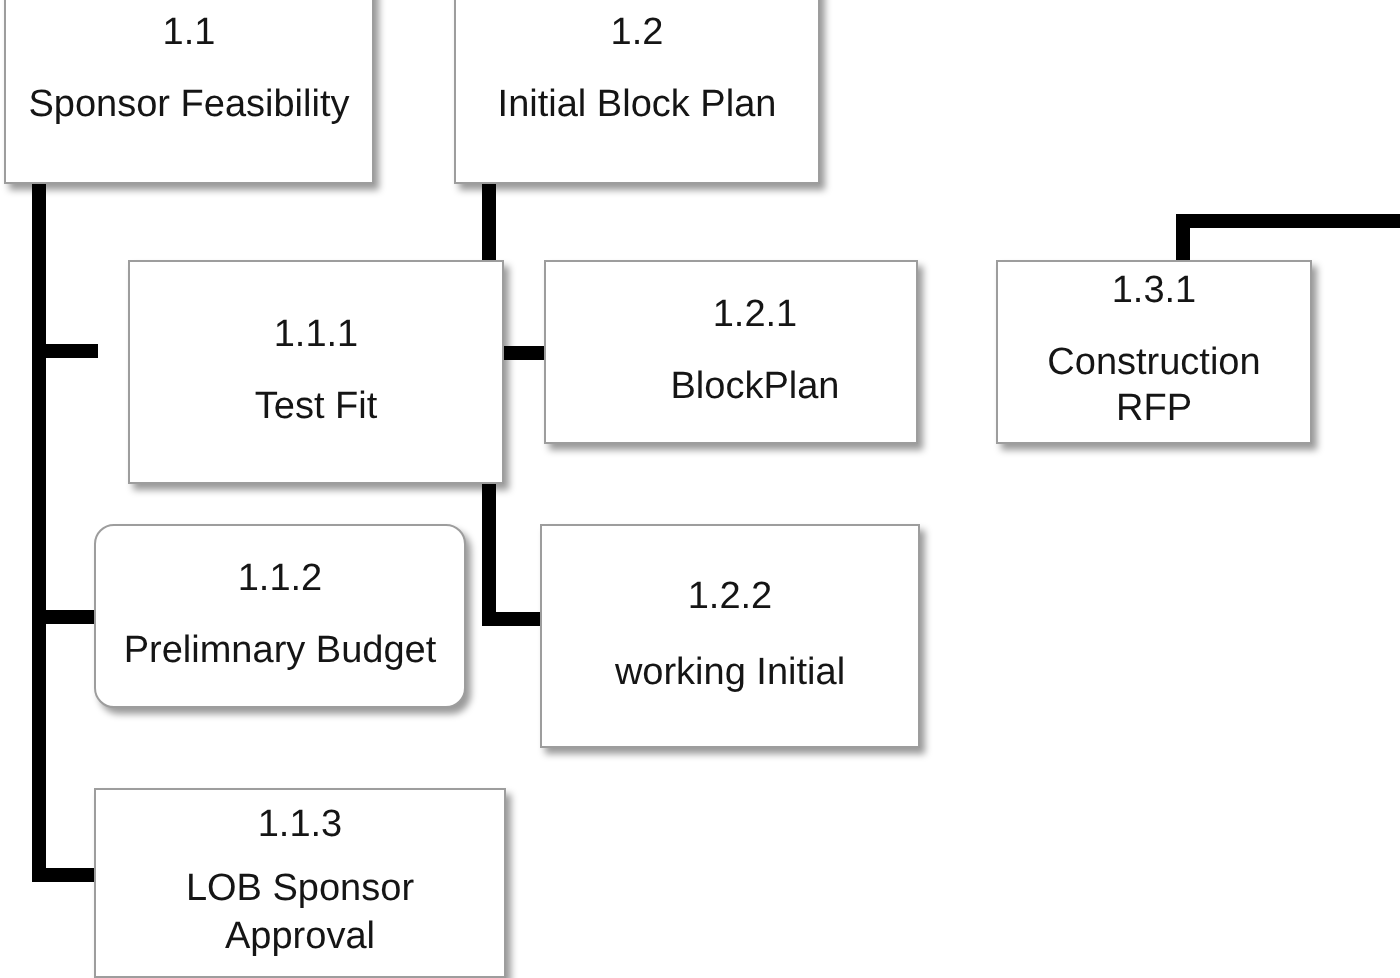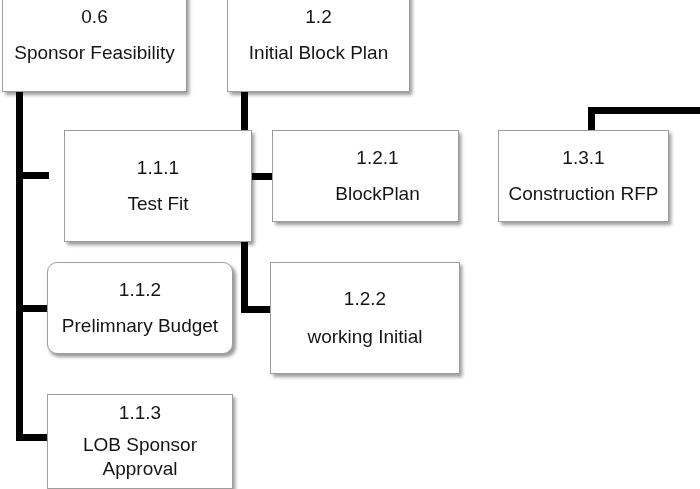--- a/index.html
+++ b/index.html
@@ -49,52 +49,52 @@
   <div class="conn" style="left:16px;top:434px;width:33px;height:7px;"></div>
 
   <div class="conn" style="left:241px;top:92px;width:7px;height:221px;"></div>
   <div class="conn" style="left:241px;top:173px;width:33px;height:7px;"></div>
   <div class="conn" style="left:241px;top:306px;width:31px;height:7px;"></div>
 
   <div class="conn" style="left:588px;top:107px;width:112px;height:7px;"></div>
   <div class="conn" style="left:588px;top:107px;width:7px;height:26px;"></div>
 
   <div class="node" style="left:2px;top:-22px;width:185px;height:114px;">
-    <div class="num">0.6</div>
+    <div class="num">1.1</div>
     <div class="lbl">Sponsor Feasibility</div>
   </div>
 
   <div class="node" style="left:227px;top:-22px;width:183px;height:114px;">
     <div class="num">1.2</div>
     <div class="lbl">Initial Block Plan</div>
   </div>
 
   <div class="node" style="left:64px;top:130px;width:188px;height:112px;">
     <div class="num">1.1.1</div>
     <div class="lbl">Test Fit</div>
   </div>
 
   <div class="node" style="left:272px;top:130px;width:187px;height:92px;padding-left:24px;">
     <div class="num">1.2.1</div>
     <div class="lbl">BlockPlan</div>
   </div>
 
-  <div class="node" style="left:498px;top:130px;width:171px;height:92px;">
+  <div class="node" style="left:498px;top:130px;width:158px;height:92px;">
     <div class="num">1.3.1</div>
     <div class="lbl">Construction RFP</div>
   </div>
 
   <div class="node" style="left:47px;top:262px;width:186px;height:92px;border-radius:10px;">
     <div class="num">1.1.2</div>
     <div class="lbl">Prelimnary Budget</div>
   </div>
 
   <div class="node" style="left:270px;top:262px;width:190px;height:112px;gap:15px;">
     <div class="num">1.2.2</div>
     <div class="lbl">working Initial</div>
   </div>
 
-  <div class="node" style="left:47px;top:394px;width:186px;height:95px;gap:9px;">
+  <div class="node" style="left:47px;top:394px;width:206px;height:95px;gap:9px;">
     <div class="num">1.1.3</div>
     <div class="lbl">LOB Sponsor Approval</div>
   </div>
 
 </div>
 
 </body></html>

